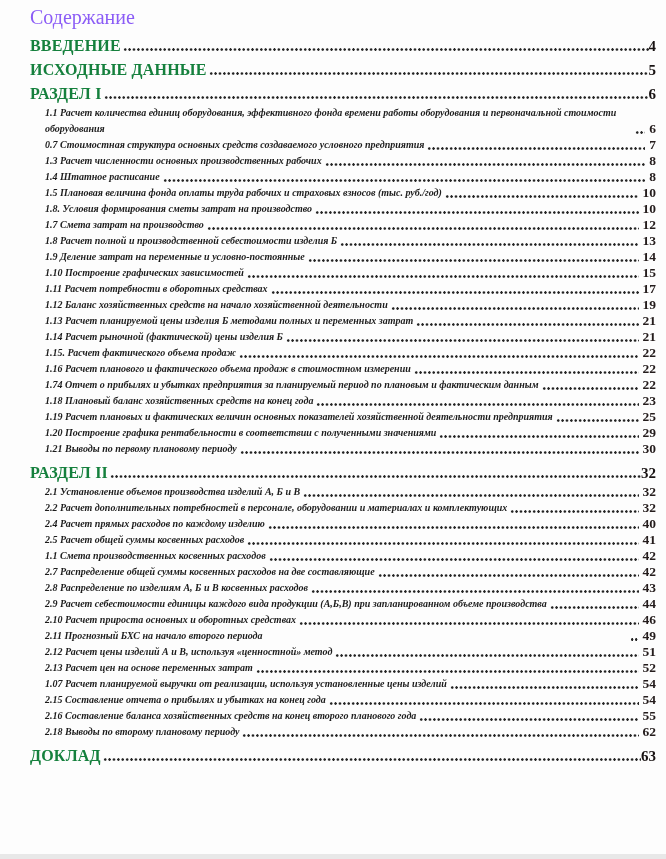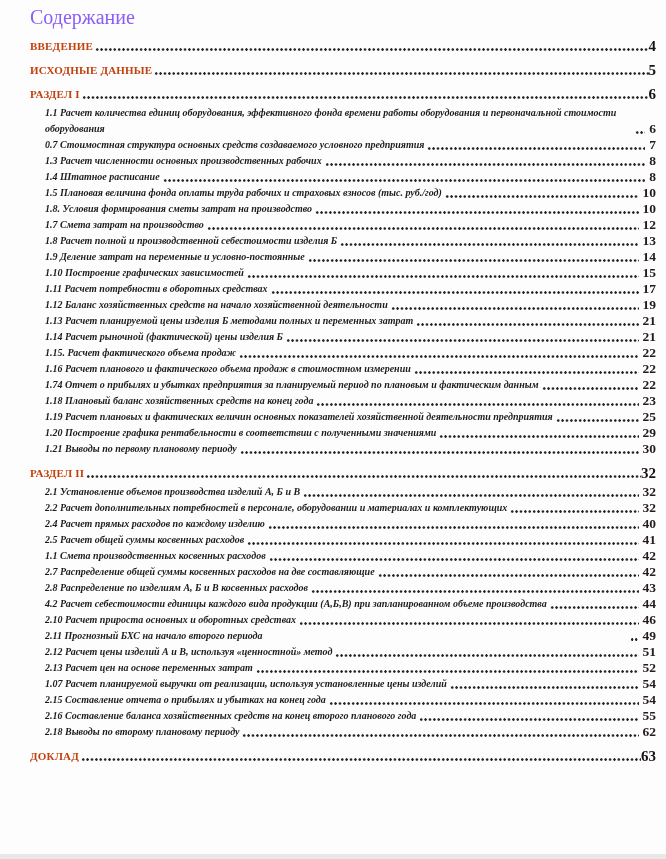--- a/index.html
+++ b/index.html
@@ -34,24 +34,24 @@
     font-style: italic;
     font-size: 10px;
     line-height: 16px;
   }
   .lvl1 {
     margin-left: 30px;
     margin-top: 8px;
     margin-bottom: 3px;
   }
   .lvl1 .label {
-    font-size: 11px;
+    font-size: 16px;
     line-height: 16px;
     letter-spacing: 0.2px;
-    color: #c2410c;
+    color: #15803d;
   }
   .leader {
     flex: 1 1 auto;
     min-width: 10px;
     align-self: flex-end;
     height: 16px;
     margin-left: 3px;
     background-image: radial-gradient(circle at 50% 72%, #242424 1.05px, rgba(0,0,0,0) 1.45px);
     background-size: 4.4px 16px;
     background-repeat: repeat-x;
@@ -248,21 +248,21 @@
     <span class="label">2.7 Распределение общей суммы косвенных расходов на две составляющие</span>
     <span class="leader"></span>
     <span class="pagenum">42</span>
   </div>
       <div class="row lvl2">
     <span class="label">2.8 Распределение по изделиям А, Б и В косвенных расходов</span>
     <span class="leader"></span>
     <span class="pagenum">43</span>
   </div>
       <div class="row lvl2">
-    <span class="label">4.2 Расчет себестоимости единицы каждого вида продукции (А,Б,В) при запланированном объеме производства</span>
+    <span class="label">2.9 Расчет себестоимости единицы каждого вида продукции (А,Б,В) при запланированном объеме производства</span>
     <span class="leader"></span>
     <span class="pagenum">44</span>
   </div>
       <div class="row lvl2">
     <span class="label">2.10 Расчет прироста основных и оборотных средствах</span>
     <span class="leader"></span>
     <span class="pagenum">46</span>
   </div>
       <div class="row lvl2">
     <span class="label">2.11 Прогнозный БХС на начало второго периода</span>

